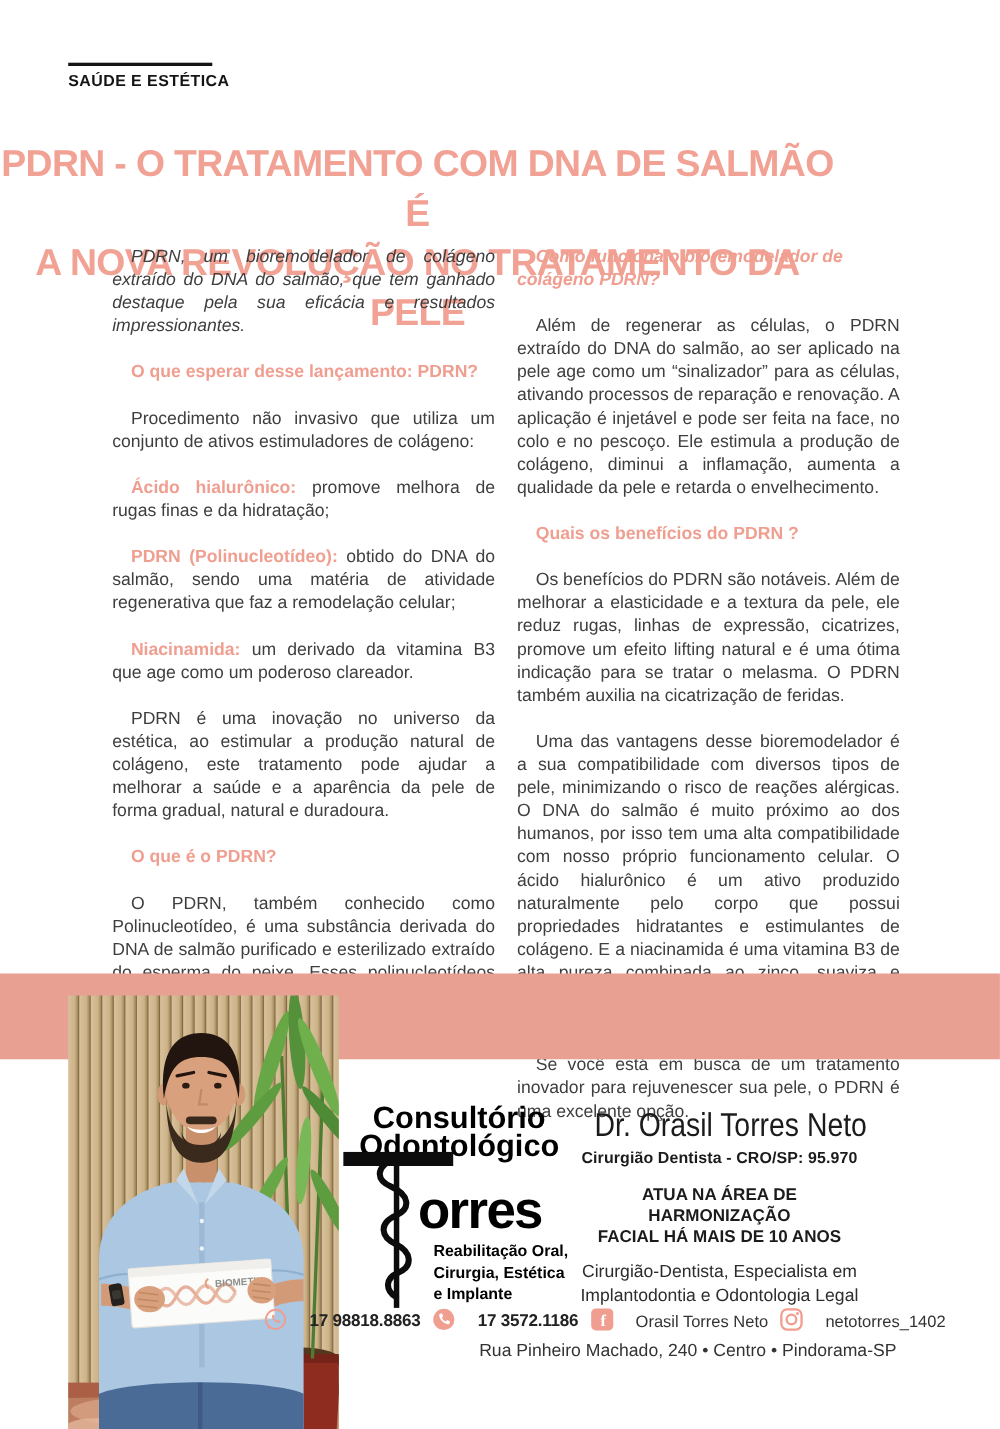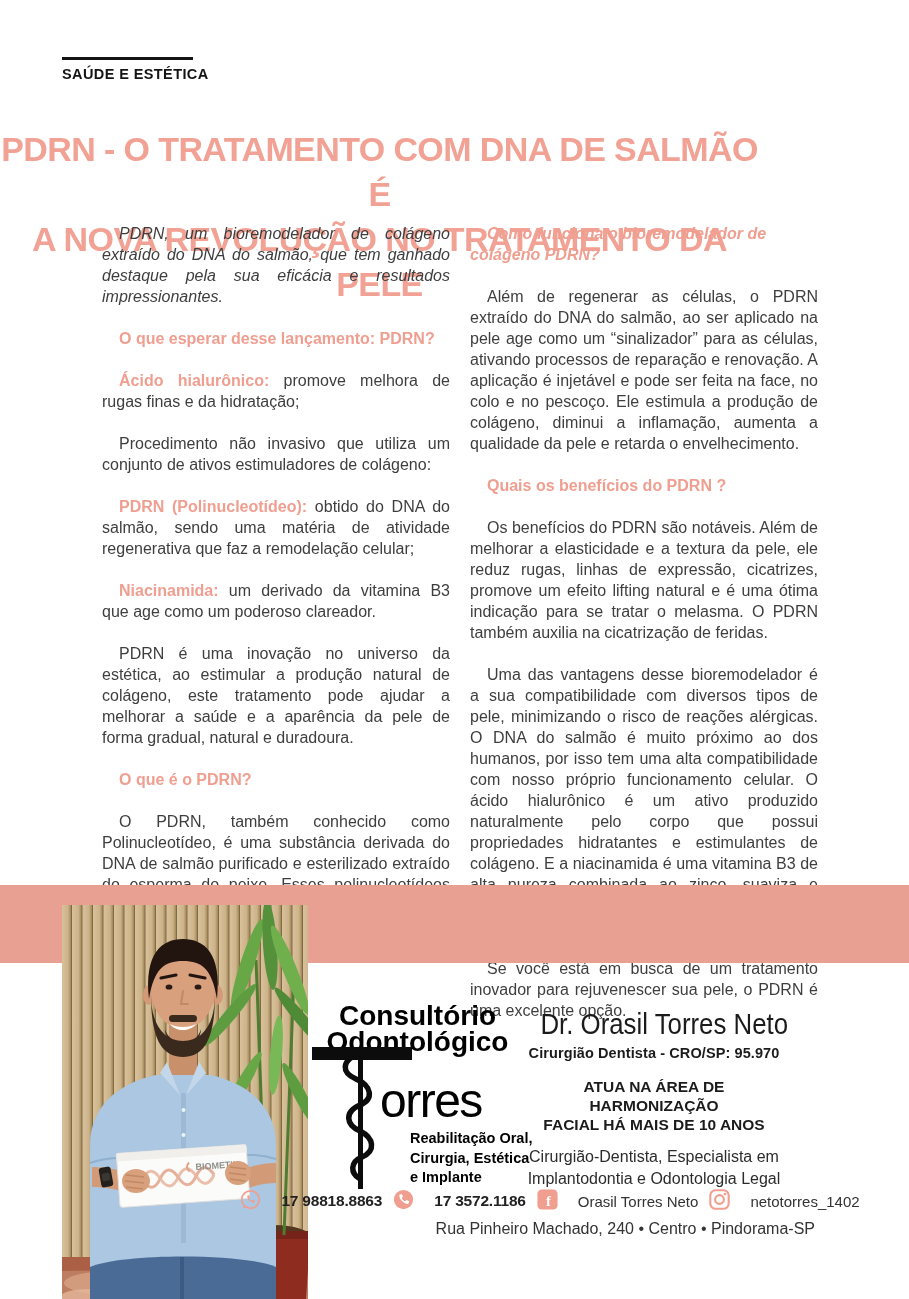--- a/index.html
+++ b/index.html
@@ -46,23 +46,23 @@
     background: repeating-linear-gradient(90deg,#d8c09a 0px,#ccb38a 6px,#a98e5e 8.5px,#806945 9.5px,#d8c09a 10.5px);
   }
   .photo svg { position:absolute; left:0; top:0; }
 
   
   .bottom-right { position:absolute; left:310px; top:963px; width:480px; height:336px; color:#000; }
 
   .clinic-top { position:absolute; left:0; top:40px; width:215px; text-align:center;
                 font-weight:bold; font-size:28px; line-height:26px; color:#000; }
   .torres-mark { position:absolute; left:2px; top:84px; }
-  .torres-name { position:absolute; left:70px; top:110px; font-size:48px; font-weight:normal;
+  .torres-name { position:absolute; left:70px; top:110px; font-size:48px; font-weight:bold;
                  letter-spacing:-1.5px; color:#000; }
-  .torres-sub { position:absolute; left:100px; top:166px; font-size:14.5px; line-height:19.5px;
+  .torres-sub { position:absolute; left:84px; top:166px; font-size:14.5px; line-height:19.5px;
                 font-weight:bold; color:#000; }
 
   .doctor { position:absolute; left:212px; top:44px; width:264px; text-align:center; color:#1b1b1b; }
   .doctor-name { font-size:30px; line-height:34px; font-weight:400; white-space:nowrap;
                  transform:scaleX(0.86); transform-origin:center; }
   .doctor-cred { margin-top:4px; font-weight:bold; font-size:14.5px; letter-spacing:0.1px; white-space:nowrap; }
   .doctor-highlight { margin-top:16px; font-weight:bold; font-size:15.5px; line-height:19px; }
   .doctor-specialty { margin-top:12px; font-size:16px; line-height:22px; color:#2c2c2c; }
 
   .contact-row {
@@ -88,22 +88,22 @@
 
   <div class="title">
     <div>PDRN - O TRATAMENTO COM DNA DE SALMÃO É</div>
     <div>A NOVA REVOLUÇÃO NO TRATAMENTO DA PELE</div>
   </div>
 
   <div class="columns">
     <div class="col">
       <p>PDRN, um bioremodelador de colágeno extraído do DNA do salmão, que tem ganhado destaque pela sua eficácia e resultados impressionantes.</p>
       <div class="sub">O que esperar desse lançamento: PDRN?</div>
+      <p>Procedimento não invasivo que utiliza um conjunto de ativos estimuladores de colágeno:</p>
       <p><span class="lead">Ácido hialurônico:</span><span> promove melhora de rugas finas e da hidratação;</span></p>
-      <p>Procedimento não invasivo que utiliza um conjunto de ativos estimuladores de colágeno:</p>
       <p><span class="lead">PDRN (Polinucleotídeo):</span><span> obtido do DNA do salmão, sendo uma matéria de atividade regenerativa que faz a remodelação celular;</span></p>
       <p><span class="lead">Niacinamida:</span><span> um derivado da vitamina B3 que age como um poderoso clareador.</span></p>
       <p>PDRN é uma inovação no universo da estética, ao estimular a produção natural de colágeno, este tratamento pode ajudar a melhorar a saúde e a aparência da pele de forma gradual, natural e duradoura.</p>
       <div class="sub">O que é o PDRN?</div>
       <p>O PDRN, também conhecido como Polinucleotídeo, é uma substância derivada do DNA de salmão purificado e esterilizado extraído do esperma do peixe. Esses polinucleotídeos desempenham um papel fundamental na regeneração e revitalização da pele, cicatrização de feridas e estimulam a produção de colágeno, elastina e ácido hialurônico.</p>
     </div>
     <div class="col">
       <div class="sub">Como funciona o bioremodelador de colágeno PDRN?</div>
       <p>Além de regenerar as células, o PDRN extraído do DNA do salmão, ao ser aplicado na pele age como um “sinalizador” para as células, ativando processos de reparação e renovação. A aplicação é injetável e pode ser feita na face, no colo e no pescoço. Ele estimula a produção de colágeno, diminui a inflamação, aumenta a qualidade da pele e retarda o envelhecimento.</p>
       <div class="sub">Quais os benefícios do PDRN ?</div>

